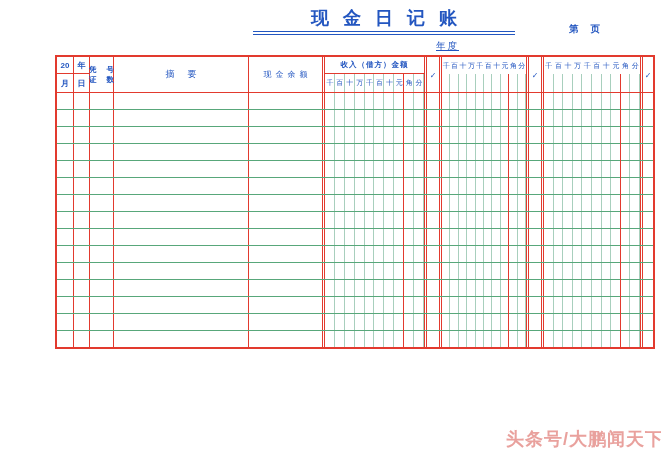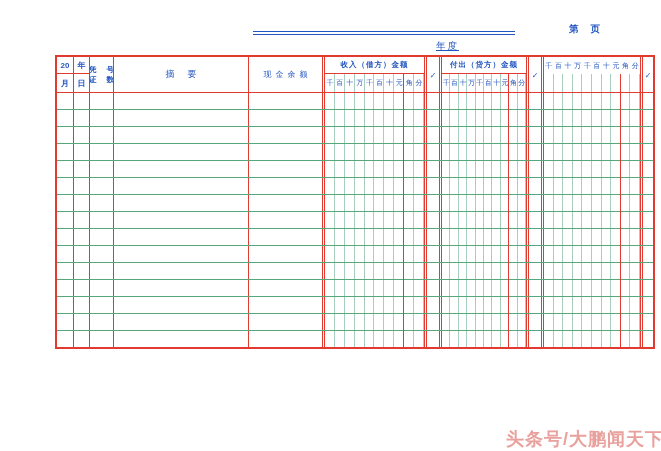--- a/index.html
+++ b/index.html
@@ -100,20 +100,21 @@
     position:absolute;right:-3px;top:427px;white-space:nowrap;
     font-size:18px;font-weight:bold;color:var(--watermark-pink);
     text-shadow:0 0 1px #fff,1px 1px 1px #ffffffcc;letter-spacing:1px;
   }
 </style>
 </head>
 <body>
 
 <div class="sheet">
 
+  <div class="title">现金日记账</div>
   <div class="title-underline"></div>
 
   <div class="page-field">
     <span>第</span>
     <span>页</span>
   </div>
 
   <div class="year-label">年度</div>
 
   <div class="ledger">
@@ -165,21 +166,20 @@
 
     <div class="dbl"></div>
 
     <div class="col chk">
       <span class="mark">✓</span>
     </div>
 
     <div class="dbl"></div>
 
     <div class="col amt a-payout">
-      <div class="amt-title">付出（贷方）金额</div>
       <div class="digits">
           <span class="digit">千</span>
           <span class="digit">百</span>
           <span class="digit">十</span>
           <span class="digit">万</span>
           <span class="digit">千</span>
           <span class="digit">百</span>
           <span class="digit">十</span>
           <span class="digit">元</span>
           <span class="digit">角</span>

